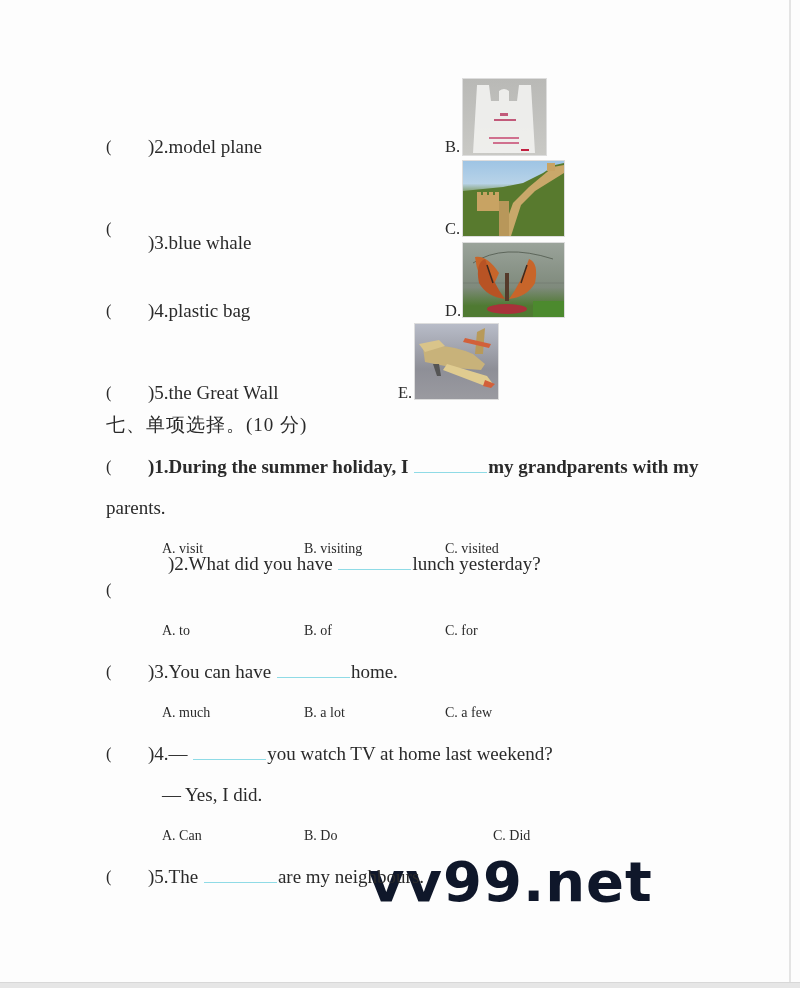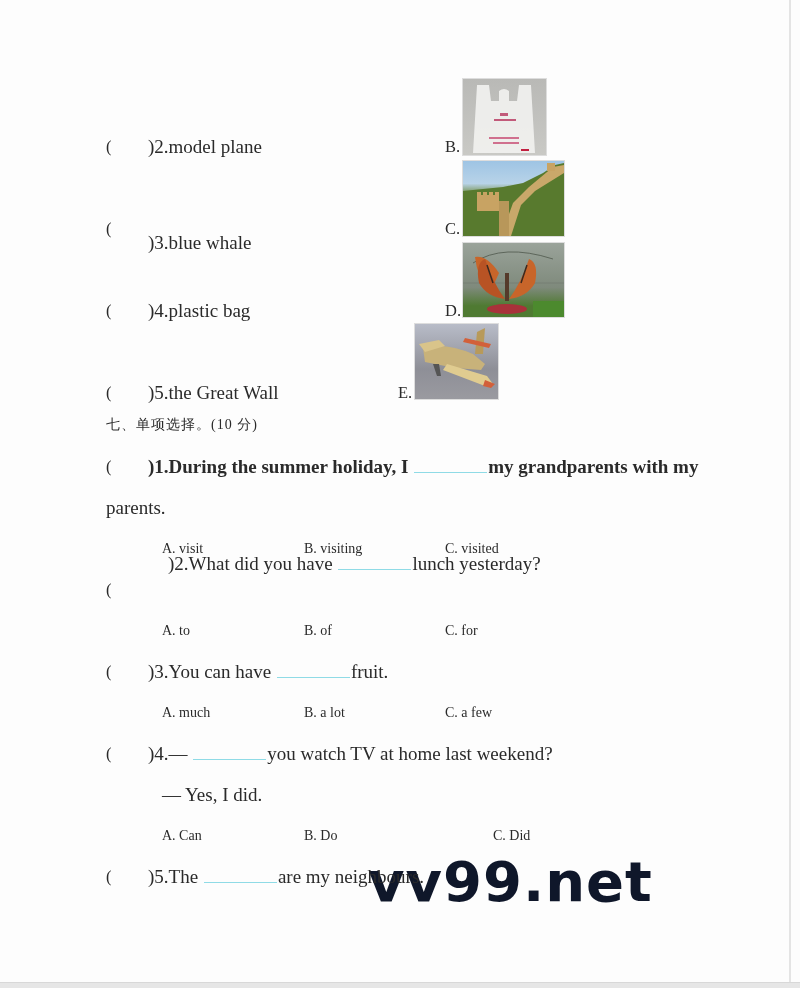--- a/index.html
+++ b/index.html
@@ -9,21 +9,21 @@
     font-family: "Liberation Serif", "DejaVu Serif", serif;
     color: #2a2a2a;
   }
   .page-edge-right { position: absolute; left: 789px; top: 0; width: 2px; height: 982px; background: #e4e4e4; }
   .page-bottom { position: absolute; left: 0; top: 982px; width: 800px; height: 6px; background: #e6e6e6; border-top: 1px solid #d8d8d8; }
   .line { position: absolute; font-size: 19px; white-space: nowrap; line-height: 20px; }
   .paren { position: absolute; font-size: 16.5px; line-height: 20px; }
   .blank { display: inline-block; width: 73px; border-bottom: 1.5px solid #8fdbe6; height: 14px; vertical-align: baseline; margin: 0 1px; }
   .letter { position: absolute; font-size: 16.5px; line-height: 20px; }
   .pic { position: absolute; overflow: hidden; border: 1px solid #ddd; }
-  .heading { position: absolute; font-size: 14px; line-height: 20px; letter-spacing: 1px; }
+  .heading { position: absolute; font-size: 19px; line-height: 20px; letter-spacing: 1px; }
   .watermark {
     position: absolute; left: 368px; top: 842px; font-family: "DejaVu Sans", sans-serif;
     font-weight: bold; font-size: 56px; color: #0f172a; letter-spacing: 1px; line-height: 80px;
   }
   .opt { position: absolute; font-size: 14px; line-height: 20px; }
 </style>
 </head>
 <body>
 
 <div class="page-edge-right"></div>
@@ -109,21 +109,21 @@
 <div>
   <span class="paren" style="left:106px; top:580px;">(</span>
   <span class="line" style="left:148px; top:554px;margin-left:20px;"><span>)2.What did you have </span><span class="blank"></span><span>lunch yesterday?</span></span>
   <span class="opt" style="left:162px; top:621px;">A. to</span>
   <span class="opt" style="left:304px; top:621px;">B. of</span>
   <span class="opt" style="left:445px; top:621px;">C. for</span>
 </div>
 
 <div>
   <span class="paren" style="left:106px; top:662px;">(</span>
-  <span class="line" style="left:148px; top:662px;"><span>)3.You can have </span><span class="blank"></span><span>fruit.</span></span>
+  <span class="line" style="left:148px; top:662px;"><span>)3.You can have </span><span class="blank"></span><span>home.</span></span>
   <span class="opt" style="left:162px; top:703px;">A. much</span>
   <span class="opt" style="left:304px; top:703px;">B. a lot</span>
   <span class="opt" style="left:445px; top:703px;">C. a few</span>
 </div>
 
 <div>
   <span class="paren" style="left:106px; top:744px;">(</span>
   <span class="line" style="left:148px; top:744px;"><span>)4.— </span><span class="blank"></span><span>you watch TV at home last weekend?</span></span>
   <span class="line" style="left:162px; top:785px;">— Yes, I did.</span>
   <span class="opt" style="left:162px; top:826px;">A. Can</span>

